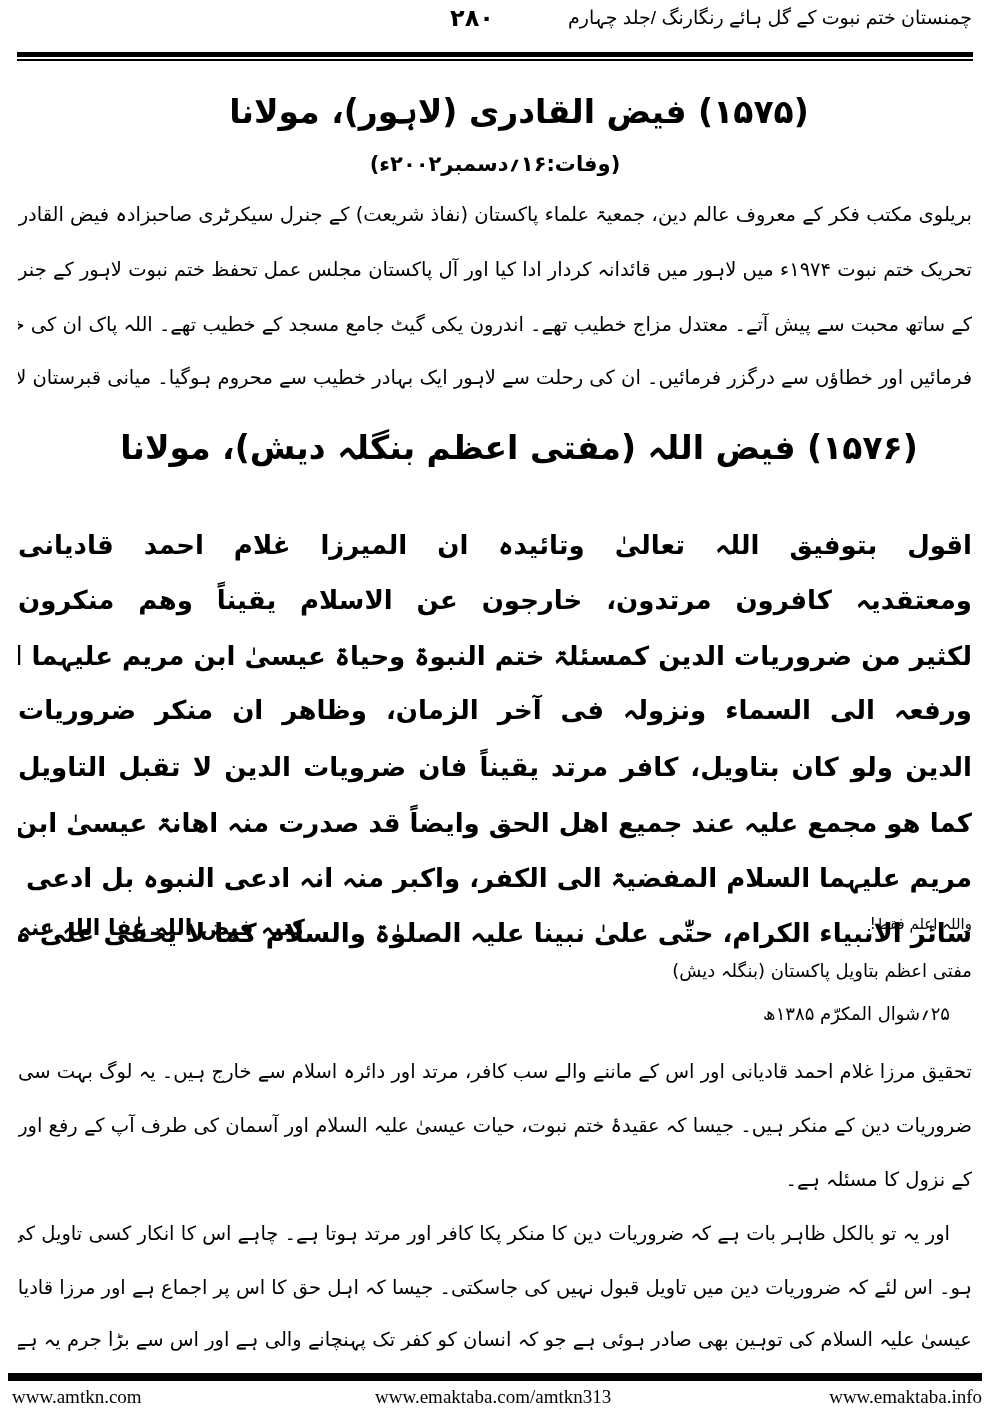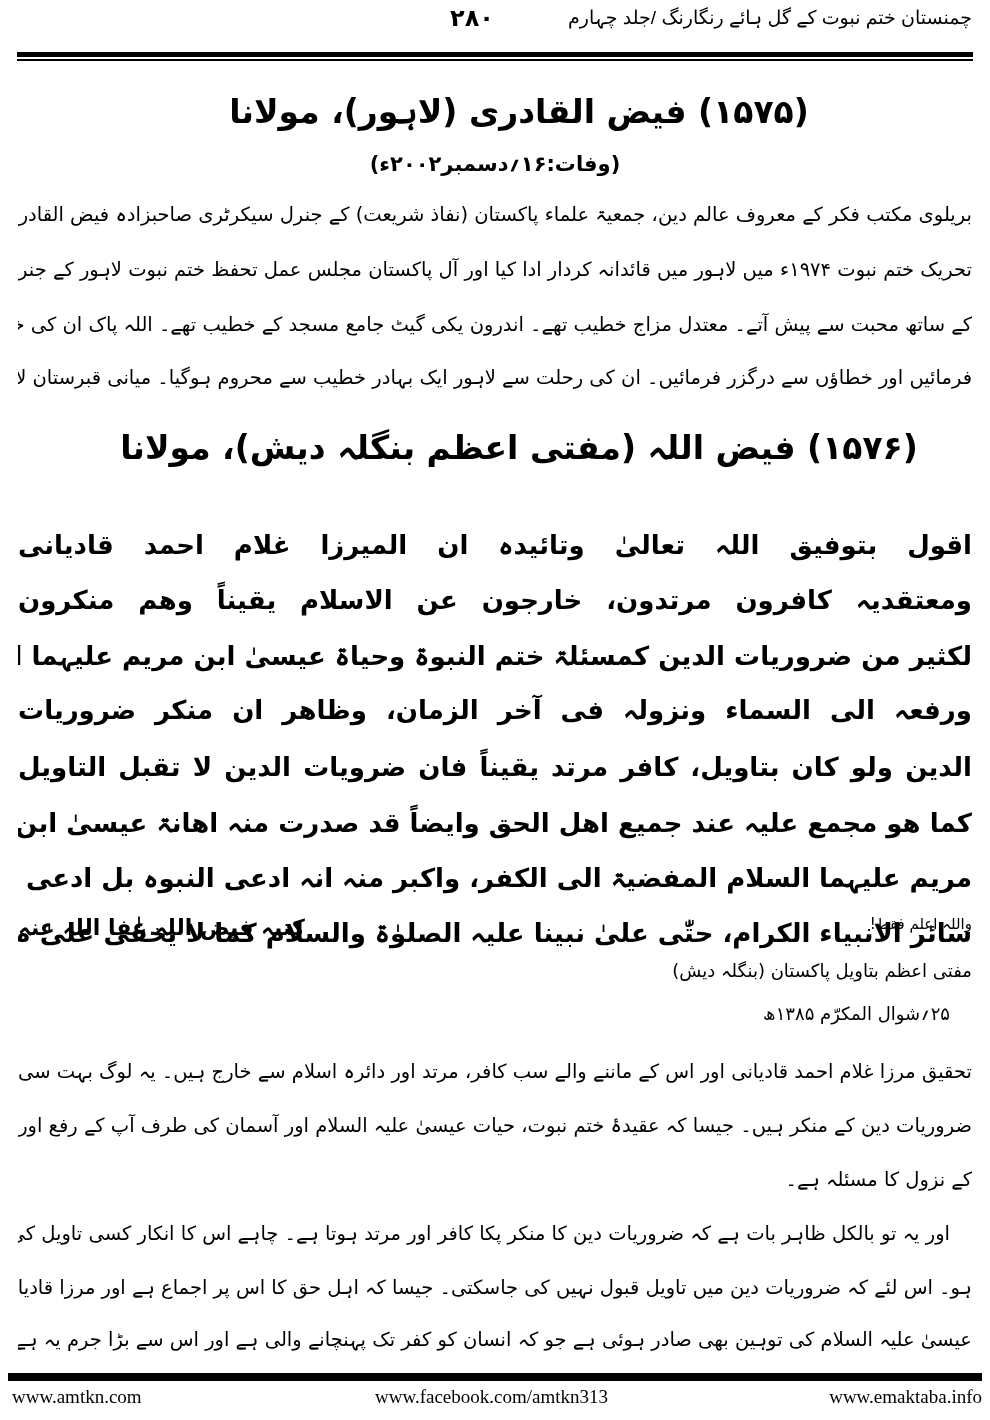--- a/index.html
+++ b/index.html
@@ -58,15 +58,15 @@
 
   <div class="urdu-line" style="top:1052px;">تحقیق مرزا غلام احمد قادیانی اور اس کے ماننے والے سب کافر، مرتد اور دائرہ اسلام سے خارج ہیں۔ یہ لوگ بہت سی</div>
   <div class="urdu-line" style="top:1106px;">ضروریات دین کے منکر ہیں۔ جیسا کہ عقیدۂ ختم نبوت، حیات عیسیٰ علیہ السلام اور آسمان کی طرف آپ کے رفع اور پھر آخر زمانے میں آپ</div>
   <div class="urdu-line last" style="top:1160px;">کے نزول کا مسئلہ ہے۔</div>
   <div class="urdu-line" style="top:1214px; right:40px;">اور یہ تو بالکل ظاہر بات ہے کہ ضروریات دین کا منکر پکا کافر اور مرتد ہوتا ہے۔ چاہے اس کا انکار کسی تاویل کی وجہ سے ہی</div>
   <div class="urdu-line" style="top:1268px;">ہو۔ اس لئے کہ ضروریات دین میں تاویل قبول نہیں کی جاسکتی۔ جیسا کہ اہل حق کا اس پر اجماع ہے اور مرزا قادیانی سے تو حضرت</div>
   <div class="urdu-line" style="top:1320px;">عیسیٰ علیہ السلام کی توہین بھی صادر ہوئی ہے جو کہ انسان کو کفر تک پہنچانے والی ہے اور اس سے بڑا جرم یہ ہے کہ اس نے نبوت کا دعویٰ کیا</div>
 
   <div class="rule-bottom"></div>
   <div class="ftr ftr-left">www.amtkn.com</div>
-  <div class="ftr ftr-mid">www.facebook.com/amtkn313</div>
+  <div class="ftr ftr-mid">www.emaktaba.com/amtkn313</div>
   <div class="ftr ftr-right">www.emaktaba.info</div>
 </div>
 
 </body></html>

